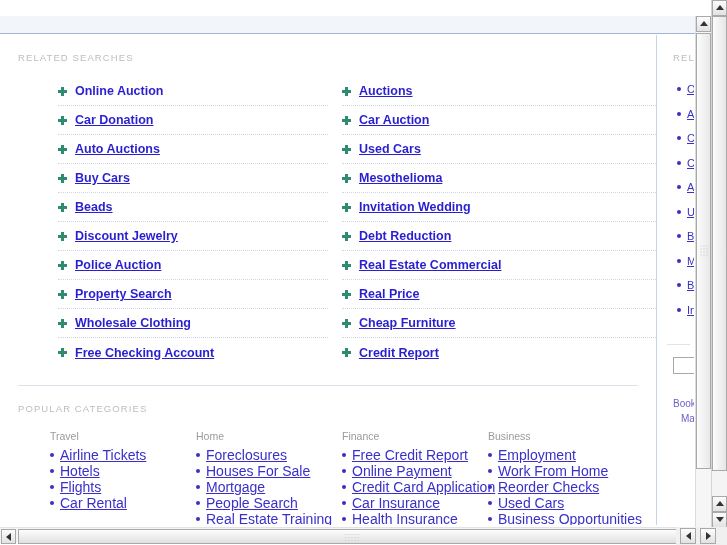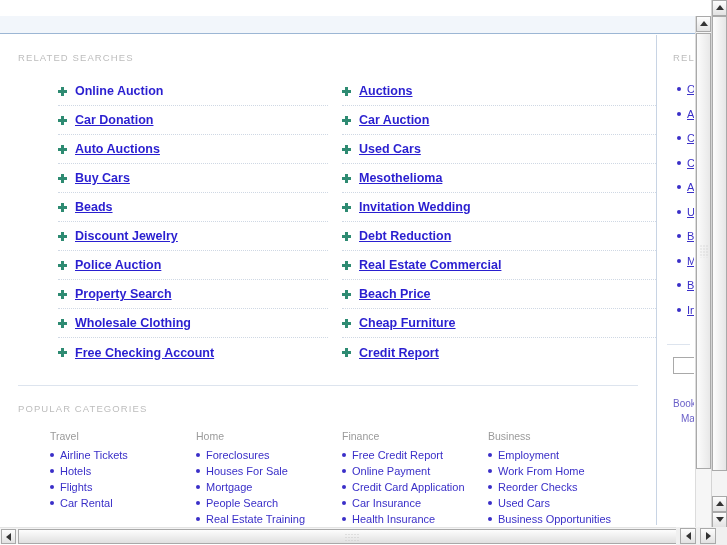--- a/index.html
+++ b/index.html
@@ -249,22 +249,23 @@
     gap: 6px;
     height: 16px;
   }
   .dot {
     flex: 0 0 4px;
     width: 4px; height: 4px;
     background: #3a2fc8;
     border-radius: 50%;
   }
   .pc-link {
-    font-size: 11px;
+    font-size: 14px;
     color: #3a2fc8;
+    text-decoration: underline;
     white-space: nowrap;
     cursor: pointer;
   }
 
   
   .side-list { padding: 14px 0 0 10px; }
   .side-item {
     display: flex;
     align-items: center;
     gap: 6px;
@@ -386,21 +387,21 @@
                 <div class="rs-item">
                   <span class="star"></span>
                   <span class="rs-link">Debt Reduction</span>
                 </div>
                 <div class="rs-item">
                   <span class="star"></span>
                   <span class="rs-link">Real Estate Commercial</span>
                 </div>
                 <div class="rs-item">
                   <span class="star"></span>
-                  <span class="rs-link">Beach Price</span>
+                  <span class="rs-link">Real Price</span>
                 </div>
                 <div class="rs-item">
                   <span class="star"></span>
                   <span class="rs-link">Cheap Furniture</span>
                 </div>
                 <div class="rs-item">
                   <span class="star"></span>
                   <span class="rs-link">Credit Report</span>
                 </div>
               </div>

